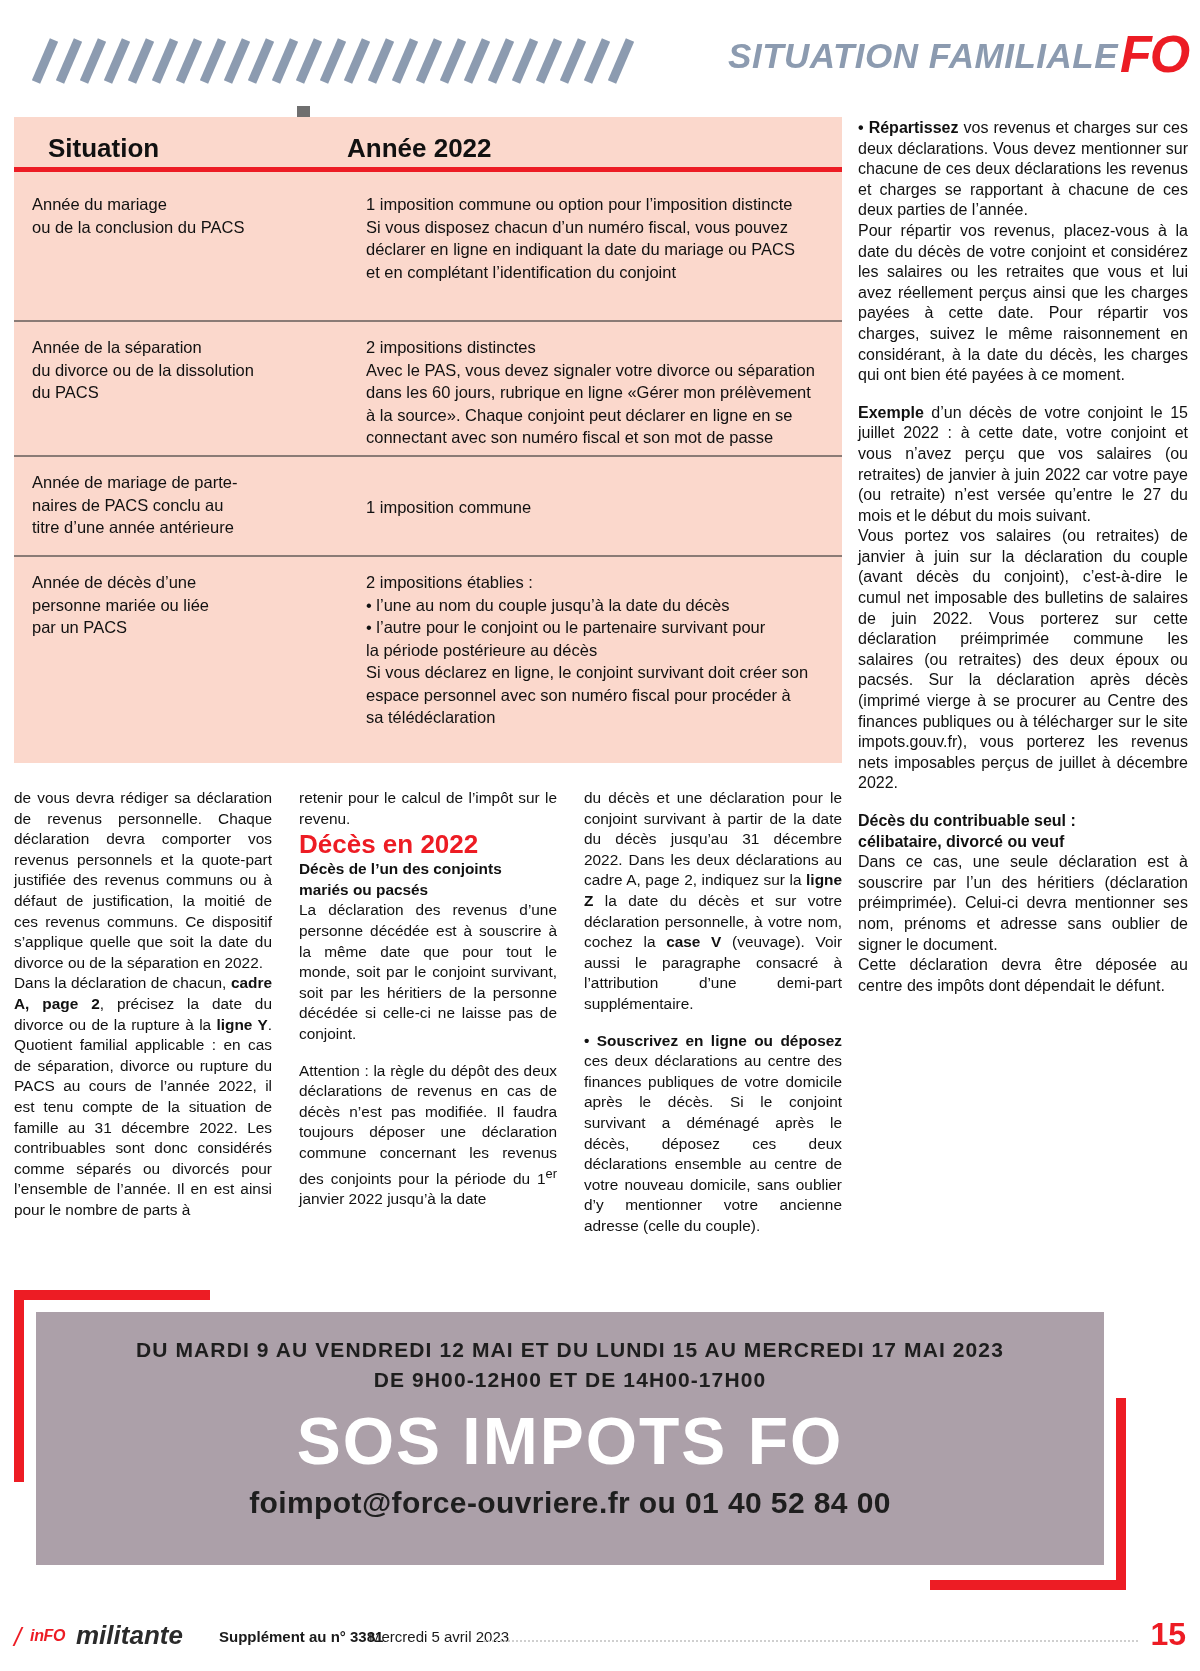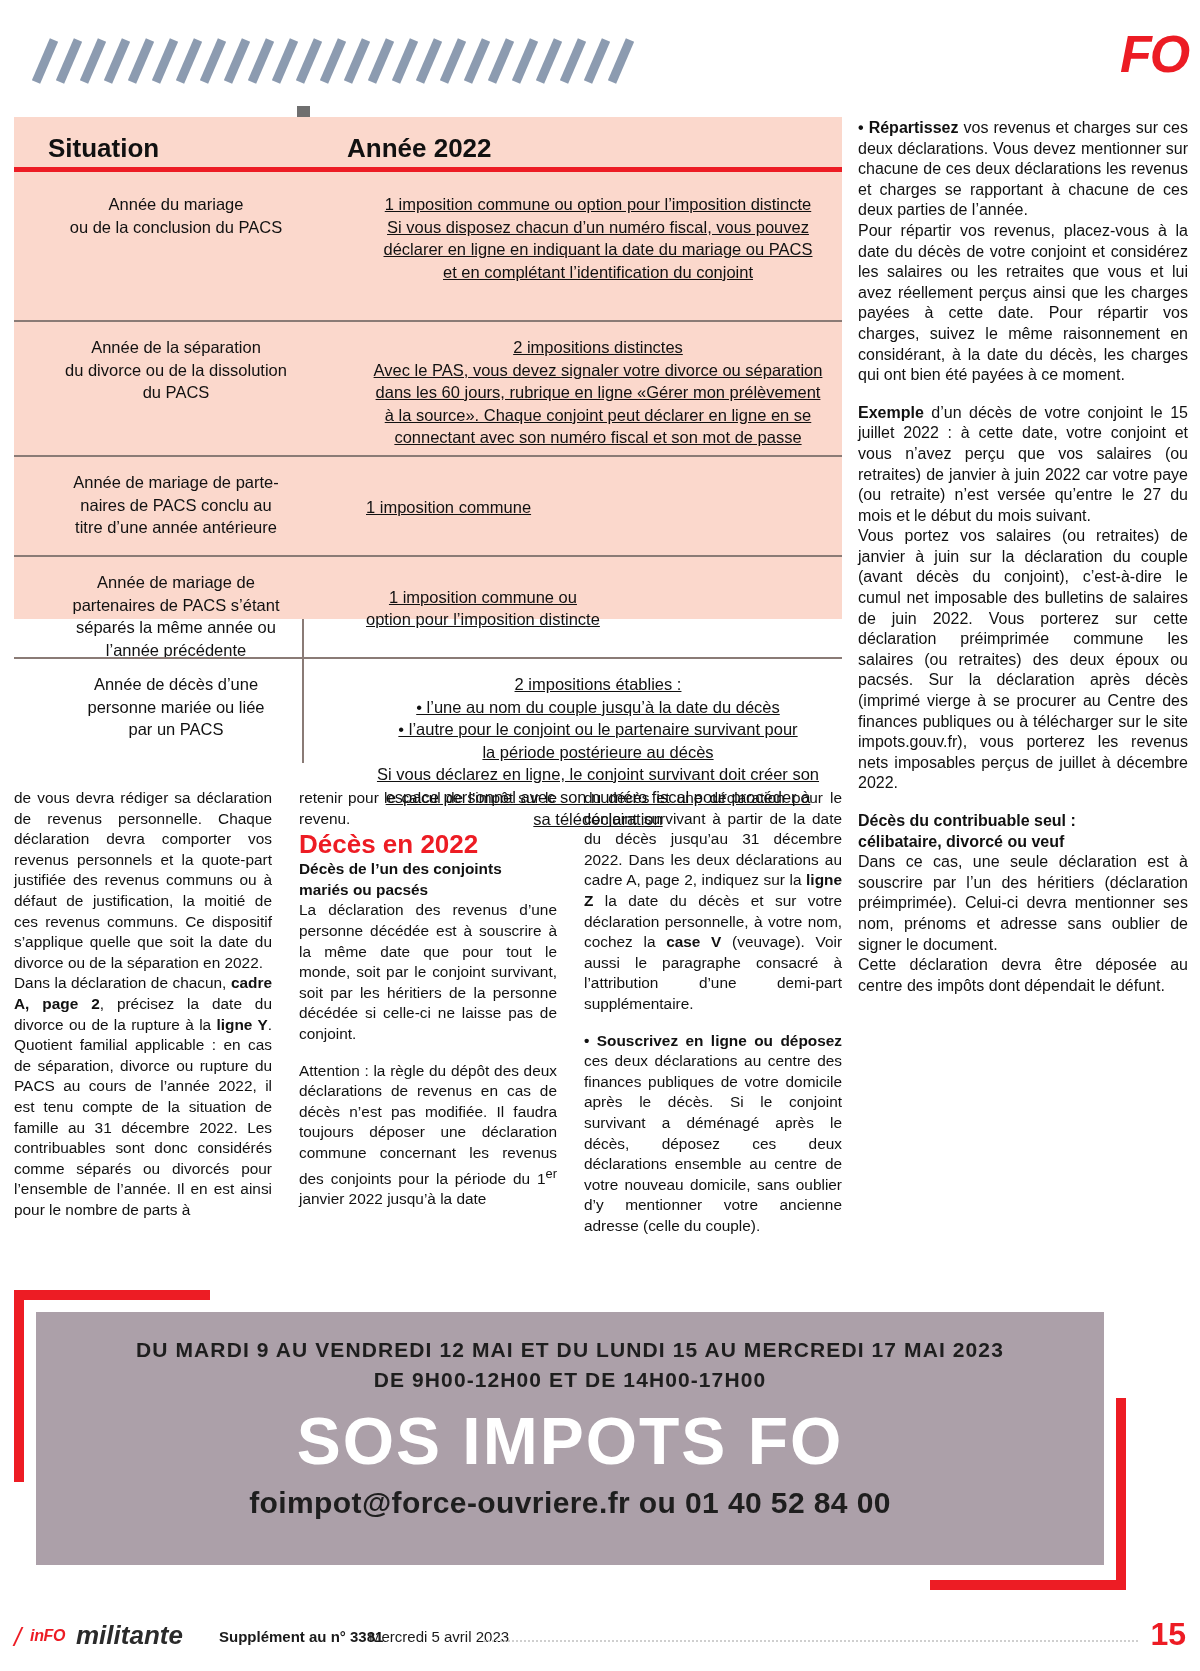--- a/index.html
+++ b/index.html
@@ -36,23 +36,22 @@
   }
   .fo-logo .fo-text{
     position:absolute; left:0; top:0;
     font-size:52px; font-weight:bold; font-style:italic;
     color:#ec1c24; line-height:56px; letter-spacing:-2px;
   }
 
   
   .table-wrap{
     position:absolute; left:14px; top:117px;
-    width:828px; height:502px;
+    width:828px; height:646px;
     background:#fbd8cc;
-    text-align:center;
   }
   .tick-marker{
     position:absolute; left:297px; top:106px;
     width:13px; height:13px; background:#6f6f6f;
   }
   .col-divider{
     position:absolute; left:302px; top:118px;
     width:2px; height:645px; background:#8a7b76;
   }
   .thead{
@@ -80,21 +79,21 @@
     align-items:flex-start;
   }
   .cell-a{
     width:288px; flex:0 0 288px;
     padding:14px 10px 14px 18px;
     font-size:16.5px; line-height:22.5px; color:#111;
   }
   .cell-b{
     flex:1 1 auto;
     padding:14px 12px 14px 36px;
-    font-size:16.5px; line-height:22.5px; color:#111;text-decoration:underline;
+    font-size:16.5px; line-height:22.5px; color:#111;
   }
   .cell-b.center{ display:flex; align-items:center; min-height:76px;}
   .cell-b .lines{white-space:pre-line;}
   .cell-a .lines{white-space:pre-line;}
 
   
   .sidebar{
     position:absolute; left:858px; top:118px;
     width:330px;
     font-size:16px; line-height:20.6px;
@@ -239,20 +238,21 @@
           <line x1="438" y1="44" x2="456" y2="2"></line>
           <line x1="462" y1="44" x2="480" y2="2"></line>
           <line x1="486" y1="44" x2="504" y2="2"></line>
           <line x1="510" y1="44" x2="528" y2="2"></line>
           <line x1="534" y1="44" x2="552" y2="2"></line>
           <line x1="558" y1="44" x2="576" y2="2"></line>
           <line x1="582" y1="44" x2="600" y2="2"></line>
         </g>
       </svg>
     </div>
+    <div class="header-title">SITUATION FAMILIALE</div>
     <div class="fo-logo">
       <div class="fo-text">FO</div>
     </div>
   </div>
 
   <div class="tick-marker"></div>
   <div class="col-divider"></div>
 
   <div class="table-wrap">
     <div class="thead">
@@ -298,34 +298,20 @@
           <span class="lines">Année de mariage de parte-
 naires de PACS conclu au
 titre d’une année antérieure</span>
         </div>
         <div class="cell-b center" style="padding-top:0;padding-bottom:0;height:100px;">
           <span class="lines"> 1 imposition commune</span>
         </div>
       </div>
     </div>
 
-    <div class="trow" style="height:102px;">
-      <div class="trow-inner">
-        <div class="cell-a">
-          <span class="lines">Année de mariage de
-partenaires de PACS s’étant
-séparés la même année ou
-l’année précédente</span>
-        </div>
-        <div class="cell-b center" style="padding-top:0;padding-bottom:0;height:102px;">
-          <span class="lines">1 imposition commune ou
-option pour l’imposition distincte</span>
-        </div>
-      </div>
-    </div>
 
     <div class="trow" style="height:168px;">
       <div class="trow-inner">
         <div class="cell-a">
           <span class="lines">Année de décès d’une
 personne mariée ou liée
 par un PACS</span>
         </div>
         <div class="cell-b">
           <span class="lines">2 impositions établies :

